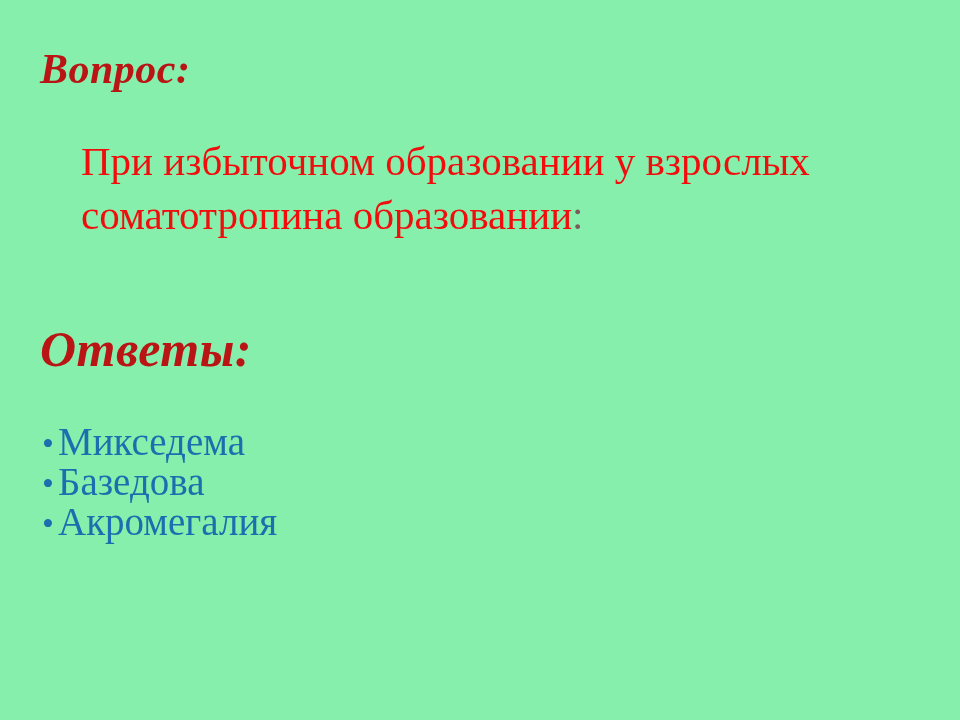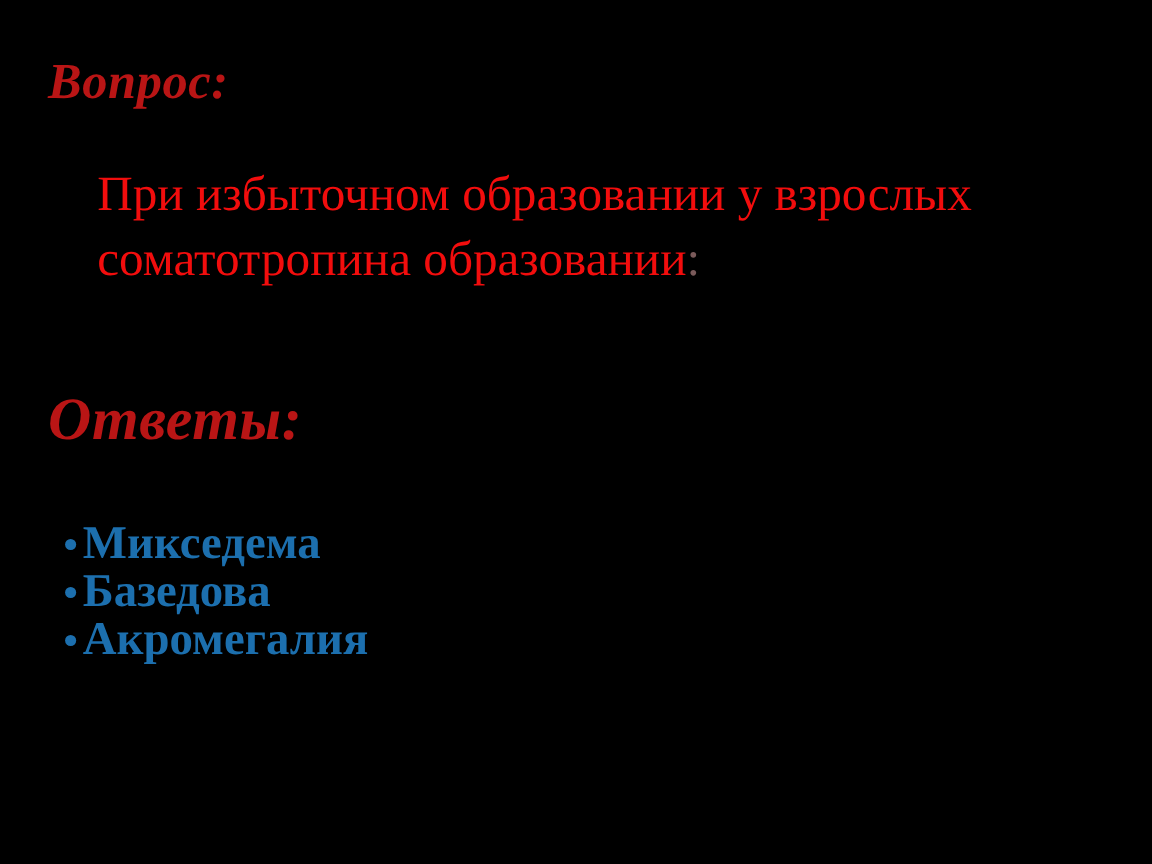--- a/index.html
+++ b/index.html
@@ -13,21 +13,21 @@
     background: #ffffff;
     font-family: "Liberation Serif", "DejaVu Serif", serif;
     overflow: hidden;
     -webkit-font-smoothing: antialiased;
   }
 
   #slide {
     position: relative;
     width: 960px;
     height: 720px;
-    background: #000000;
+    background: #86efac;
   }
 
   
   .q-heading {
     position: absolute;
     left: 40px;
     top: 48px;
     font-size: 42px;
     line-height: 1.0;
     font-weight: bold;
@@ -69,27 +69,26 @@
     font-style: italic;
     color: #b91515;
     letter-spacing: 0.5px;
     white-space: nowrap;
   }
 
   .a-list {
     position: absolute;
     left: 38px;
     top: 418px;
-    margin: 15px;
+    margin: 4px;
     padding: 0;
     list-style: none;
     color: #1c6fae;
     font-size: 39px;
     line-height: 40px;
-    font-weight: bold;
   }
   .a-list li {
     display: block;
     white-space: nowrap;
     margin: 0;
     padding: 0;
     height: 40px;
   }
   .a-bullet {
     display: inline-block;

